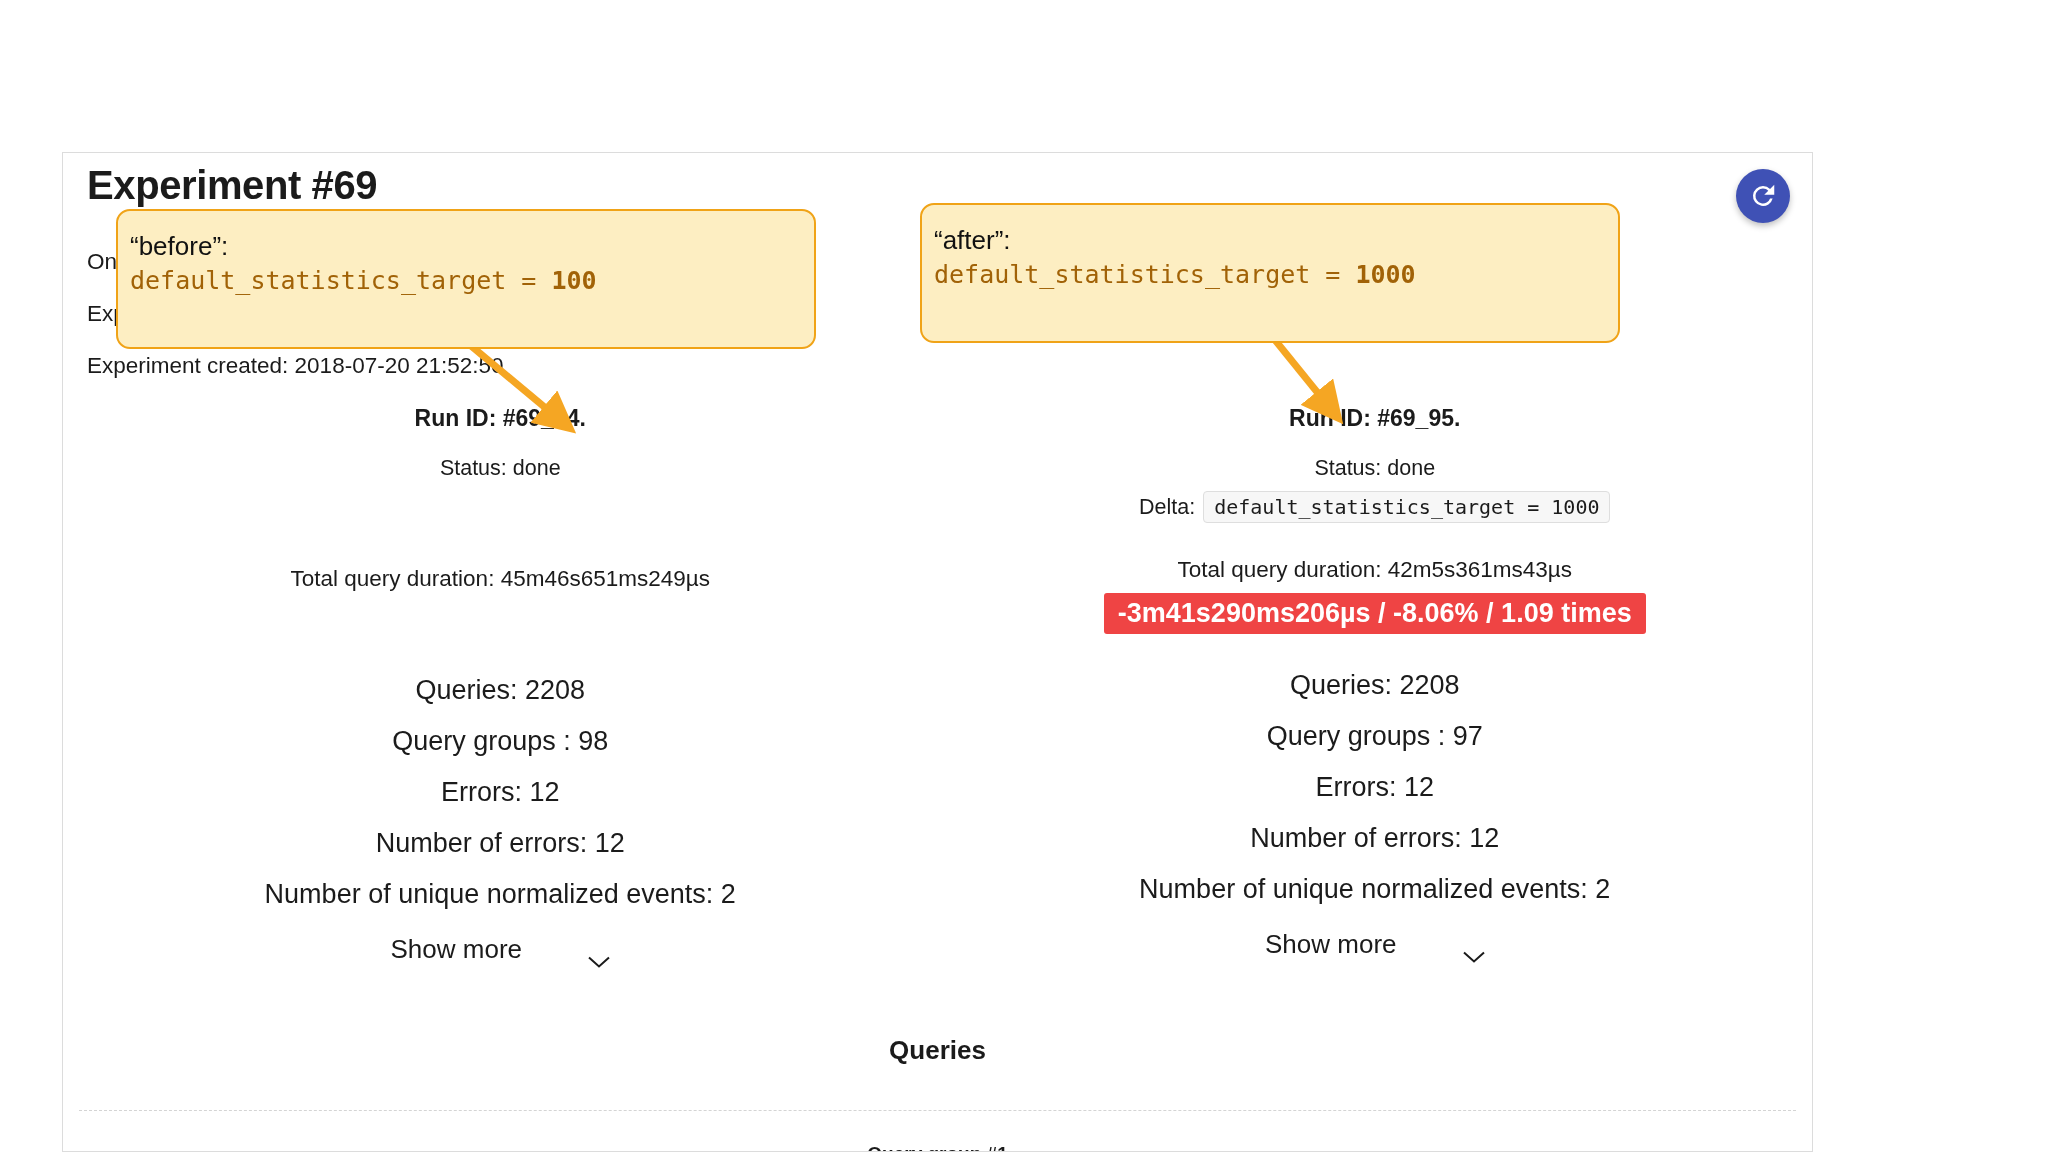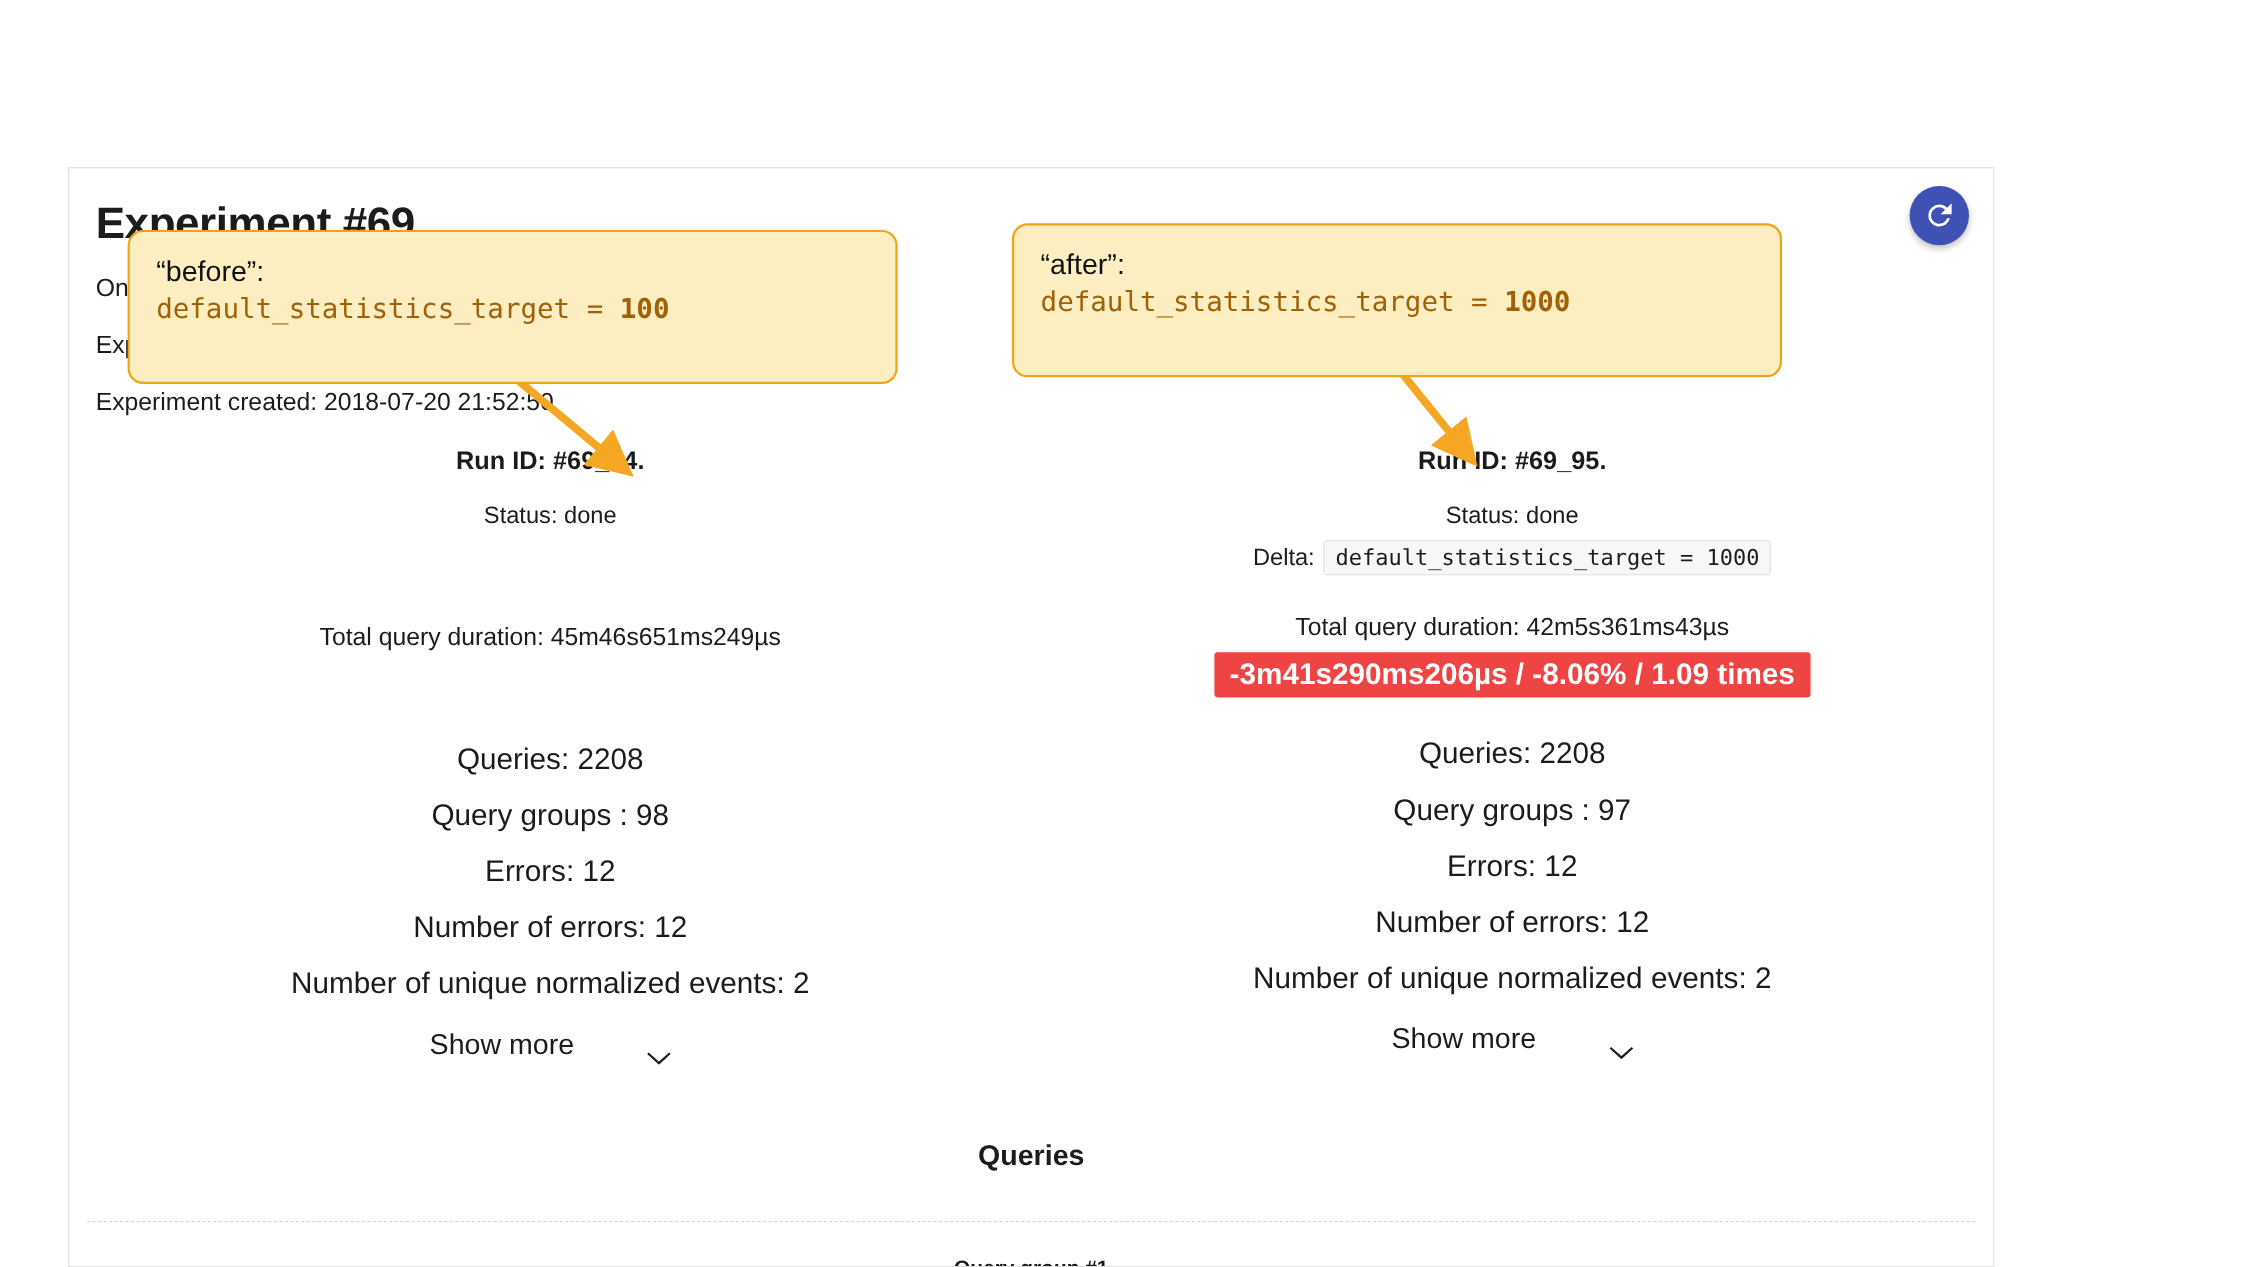--- a/index.html
+++ b/index.html
@@ -36,21 +36,21 @@
     position: relative;
     width: 100%;
     height: 100%;
     padding: 0 24px;
     box-sizing: border-box;
   }
 
   .page-title {
     position: absolute;
     left: 24px;
-    top: 28px;
+    top: 10px;
     font-size: 40px;
     font-weight: bold;
     color: #1b1b1b;
     letter-spacing: -0.4px;
   }
 
   .intro-line {
     position: absolute;
     left: 24px;
     font-size: 22.5px;
@@ -185,21 +185,21 @@
     color: #1b1b1b;
   }
 
   
   .callout {
     position: absolute;
     background: #fdeec2;
     border: 2px solid #f0a317;
     border-radius: 14px;
     box-sizing: border-box;
-    padding: 18px 24px;
+    padding: 18px 12px;
     z-index: 20;
   }
   .callout .c-title {
     font-size: 26px;
     color: #111111;
     line-height: 1.34;
     font-family: "Liberation Sans", sans-serif;
   }
   .callout .c-code {
     font-family: "DejaVu Sans Mono", monospace;

